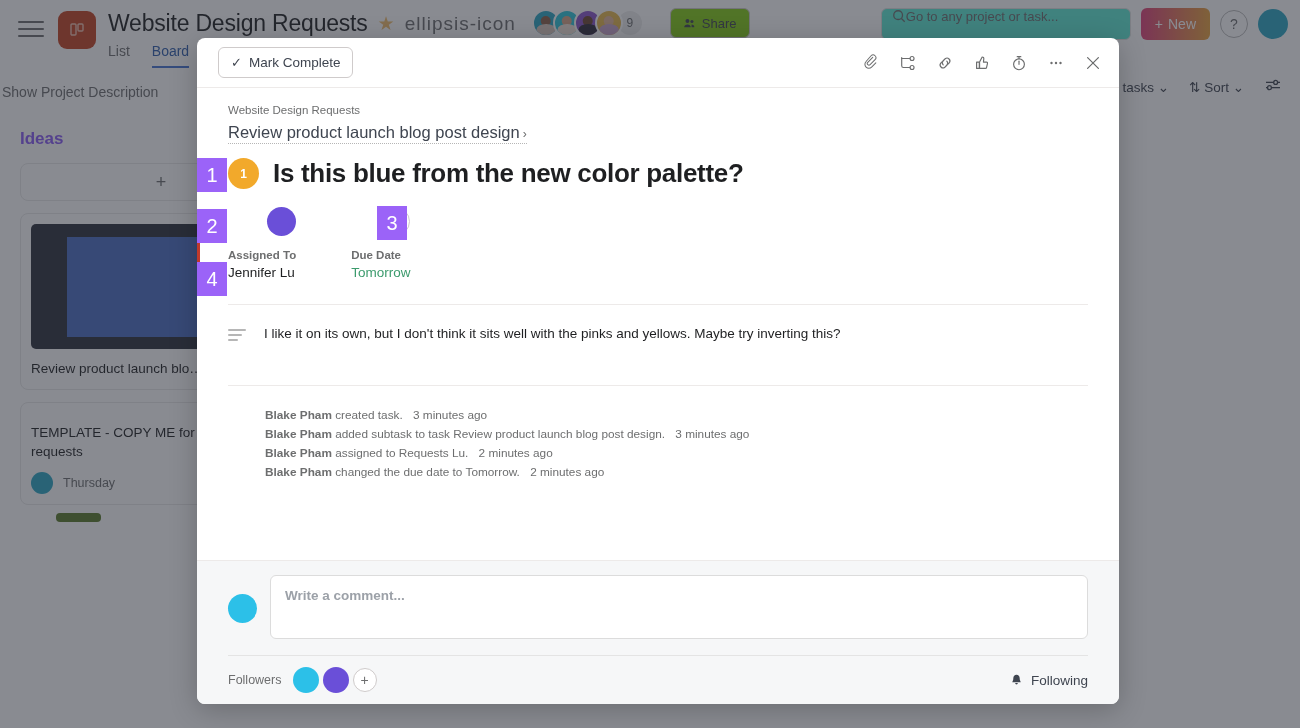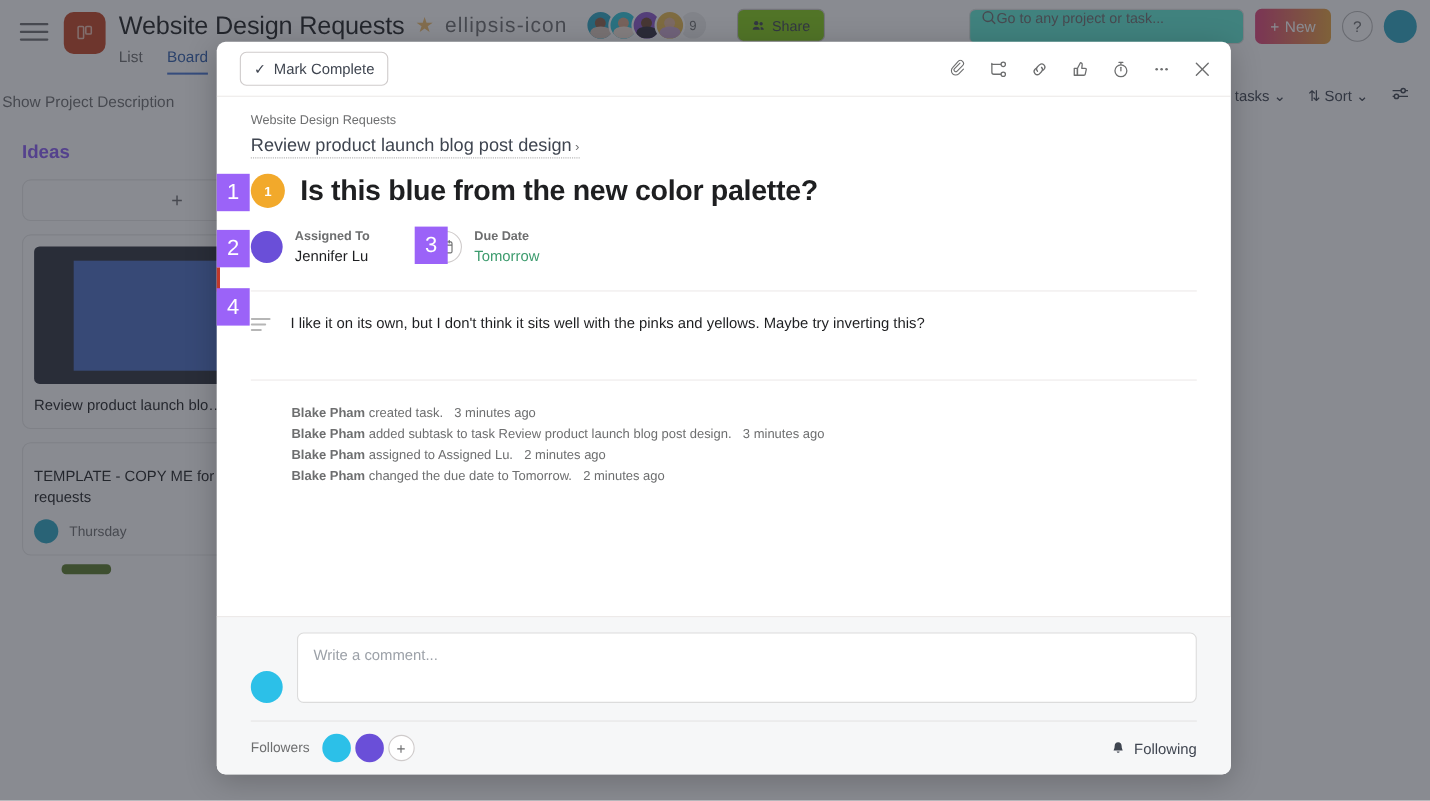--- a/index.html
+++ b/index.html
@@ -179,21 +179,21 @@
   .title-row { display: flex; align-items: center; margin: 14px 0 0 31px; gap: 14px; }
   .sub-badge {
     width: 31px; height: 31px; border-radius: 50%; background: #f2a92b;
     color: #fff; font-size: 12px; font-weight: 700;
     display: flex; align-items: center; justify-content: center;
     box-shadow: 0 0 0 3px #fff;
   }
   .task-title { font-size: 26px; font-weight: 700; color: #1e1f21; letter-spacing: -0.3px; }
 
   .meta-row { display: flex; align-items: center; margin: 18px 0 0 31px; gap: 0; }
-  .meta-item { display: flex; align-items: center; gap: 11px; }
+  .meta-item { display: flex; align-items: flex-end; gap: 11px; flex-direction: column; }
   .meta-av { width: 29px; height: 29px; border-radius: 50%; overflow: hidden; position: relative; }
   .meta-label { font-size: 11.5px; color: #6d6e6f; font-weight: 700; line-height: 1.45; }
   .meta-value { font-size: 13.5px; color: #1e1f21; line-height: 1.35; }
   .meta-value.green { color: #3c9b6d; }
   .due-circle {
     width: 29px; height: 29px; border-radius: 50%; border: 1px solid #cfcbcb;
     display: flex; align-items: center; justify-content: center; color: #6d6e6f;
   }
   .meta-gap { width: 55px; }
 
@@ -212,21 +212,21 @@
   .activity { margin: 20px 0 0 68px; }
   .act-line { font-size: 11.8px; color: #6d6e6f; line-height: 1.62; }
   .act-line b { font-weight: 700; color: #6d6e6f; }
   .act-time { margin-left: 7px; }
 
   
   .comment-zone {
     flex: 0 0 auto; background: #f6f7f8; border-top: 1px solid #edeae9;
     padding: 14px 31px 0 31px;
   }
-  .comment-row { display: flex; gap: 13px; align-items: flex-end; }
+  .comment-row { display: flex; gap: 13px; align-items: center; font-weight: bold; }
   .comment-av { width: 29px; height: 29px; border-radius: 50%; overflow: hidden;
     position: relative; flex: 0 0 auto; margin-top: 2px; }
   .comment-input {
     flex: 1 1 auto; height: 64px; background: #fff; border: 1px solid #dcdcdc;
     border-radius: 6px; padding: 12px 14px; font-size: 13.5px; color: #9ca1a8;
   }
   .followers-bar {
     display: flex; align-items: center; margin-top: 16px;
     border-top: 1px solid #e4e4e4; padding: 11px 0 11px 0;
   }
@@ -549,21 +549,21 @@
           <span>created task.</span>
           <span class="act-time">3 minutes ago</span>
         </div>
         <div class="act-line">
           <b>Blake Pham</b>
           <span>added subtask to task Review product launch blog post design.</span>
           <span class="act-time">3 minutes ago</span>
         </div>
         <div class="act-line">
           <b>Blake Pham</b>
-          <span>assigned to Assigned Lu.</span>
+          <span>assigned to Requests Lu.</span>
           <span class="act-time">2 minutes ago</span>
         </div>
         <div class="act-line">
           <b>Blake Pham</b>
           <span>changed the due date to Tomorrow.</span>
           <span class="act-time">2 minutes ago</span>
         </div>
       </div>
     </div>
 

